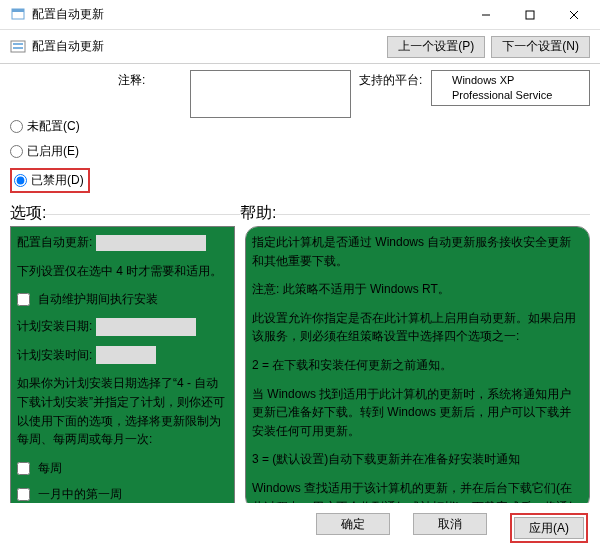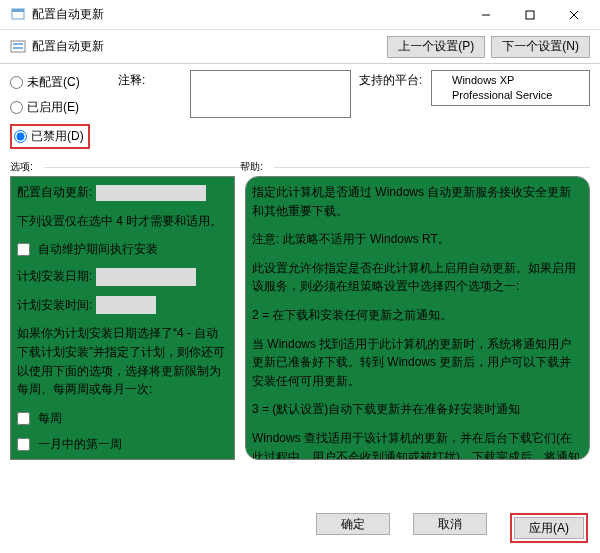--- a/index.html
+++ b/index.html
@@ -10,35 +10,35 @@
 .titlebar .title { flex: 1; font-size: 12px; }
 .titlebar .wbtn { width: 44px; height: 28px; display: flex; align-items: center; justify-content: center; color: #000; }
 
 .subheader { height: 34px; display: flex; align-items: center; padding: 2px 10px; border-bottom: 1px solid #d0d0d0; }
 .subheader .icon { width: 16px; height: 16px; margin-right: 6px; }
 .subheader .sub { flex: 1; font-size: 12px; }
 .navbtns { display: flex; gap: 6px; }
 .btn { height: 22px; padding: 0 10px; border: 1px solid #adadad; background: #e1e1e1; cursor: pointer; font-size: 12px; display: inline-flex; align-items: center; }
 
 .row1 { display: flex; padding: 6px 10px; }
-.radiocol { width: 108px; padding-top: 4px; }
+.radiocol { width: 108px; padding-top: 4px; margin-top: 44px; }
 .radiocol .ritem { display: flex; align-items: center; margin-bottom: 8px; gap: 4px; }
 .radiocol .ritem input { margin: 0; }
 .hl { border: 2px solid #d83636; padding: 2px 4px 2px 2px; display: inline-flex; gap: 4px; }
 
 .col2 { flex: 1; display: flex; flex-direction: row; gap: 8px; }
 .fieldrow { display: flex; gap: 8px; }
 .fieldrow label { width: 64px; padding-top: 2px; }
 .textedit { flex: 1; height: 48px; border: 1px solid #7a7a7a; background: #fff; resize: none; font-size: 12px; padding: 2px; }
 .platbox { flex: 1; height: 36px; border: 1px solid #7a7a7a; background: #fff; overflow: auto; padding: 2px 20px; font-size: 11px; line-height: 1.35; }
 
 .midheaders { display: flex; padding: 4px 10px 2px; }
 .midheaders .l { width: 230px; position: relative; }
 .midheaders .r { flex: 1; }
-.midheaders span { font-size: 10px; }
+.midheaders span { font-size: 16px; }
 .midheaders .l::after { content:""; position:absolute; left:34px; right:0; top:50%; border-top:1px solid #ddd; }
 .midheaders .r { position: relative; }
 .midheaders .r::after { content:""; position:absolute; left:34px; right:0; top:50%; border-top:1px solid #ddd; }
 
 .panes { display:flex; padding: 0 10px 6px; gap: 10px; height: 290px; }
 .pane { border: 1px solid #7a7a7a; background: #15803d; overflow: auto; padding: 6px; line-height: 1.55; }
 .pane.left { width: 225px; position: relative; }
 .pane.right { flex: 1; border-radius: 13px; }
 .pane p { margin-bottom: 10px; font-size: 12px; }
 .grey { background: #dcdcdc; display: inline-block; }

